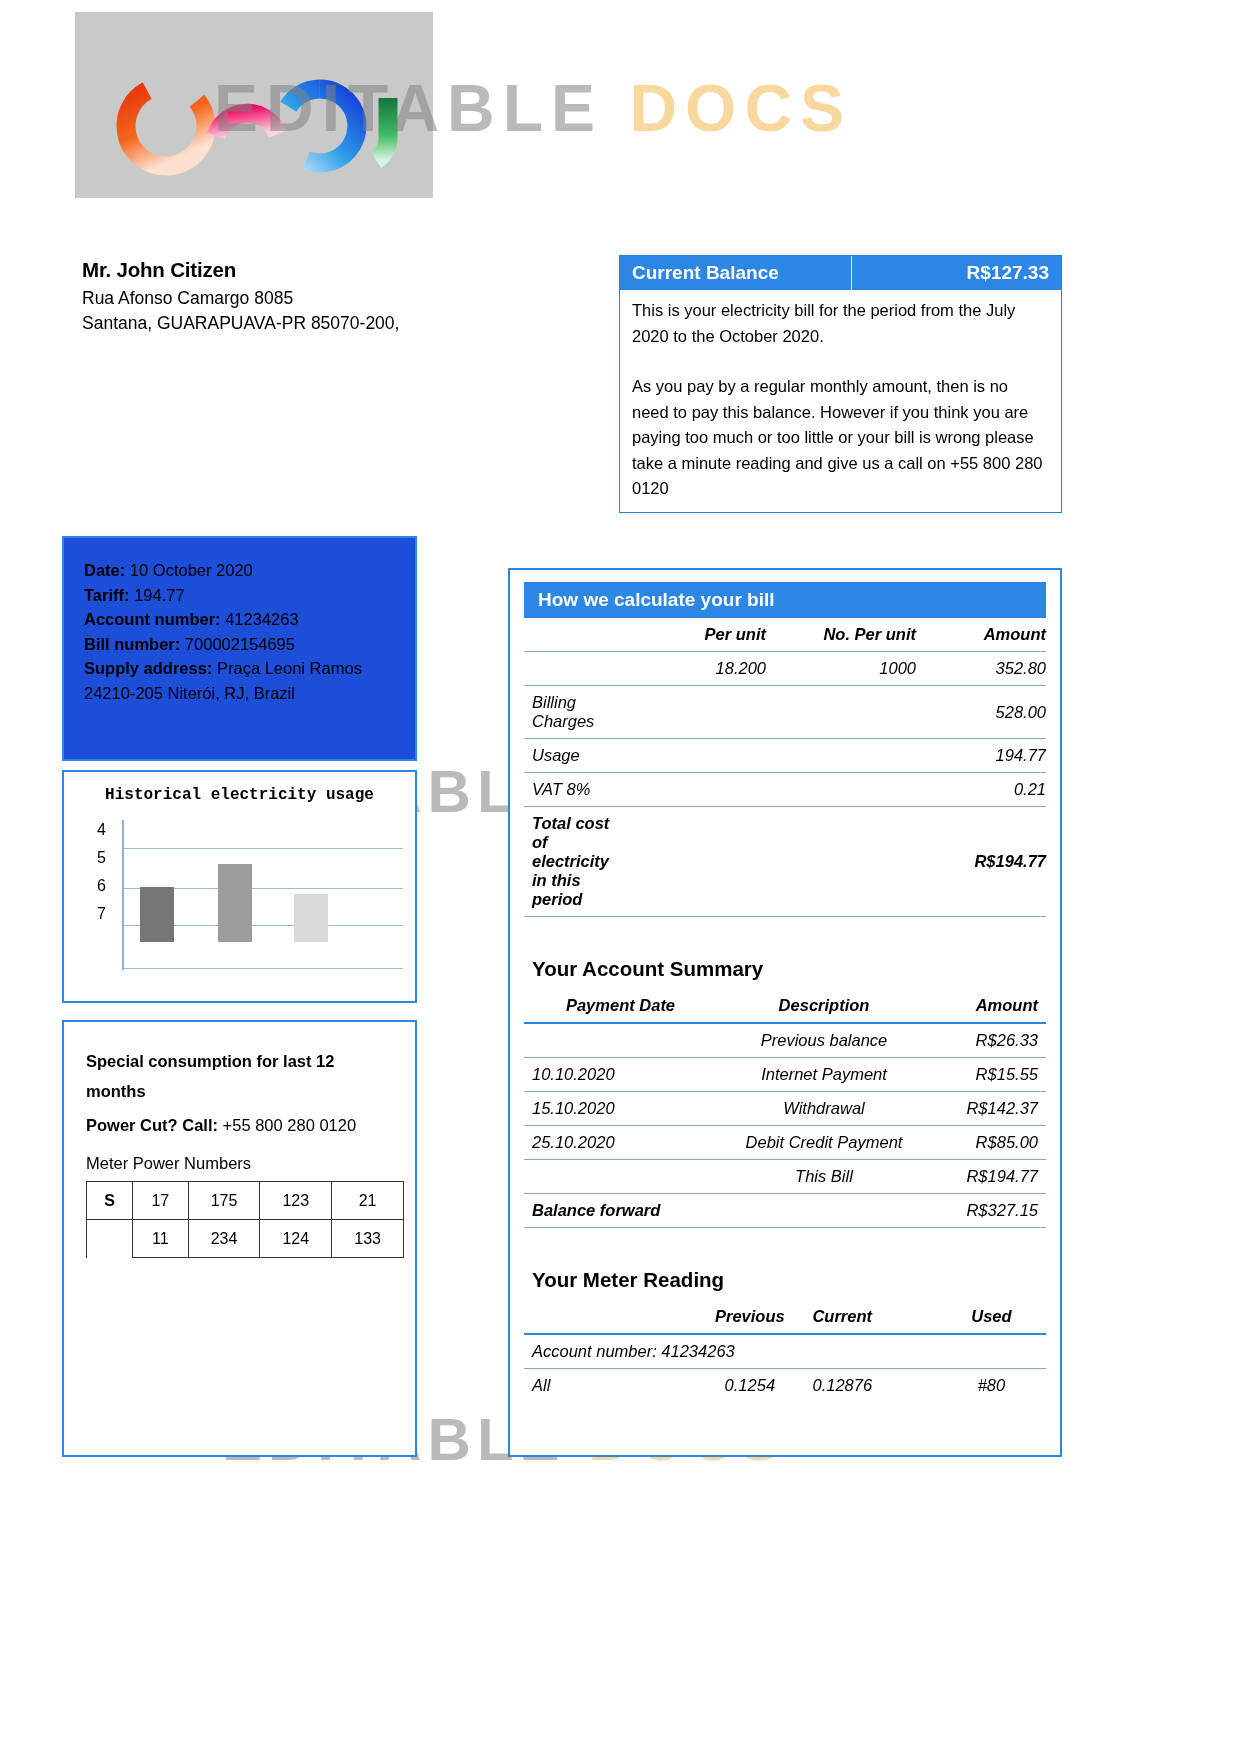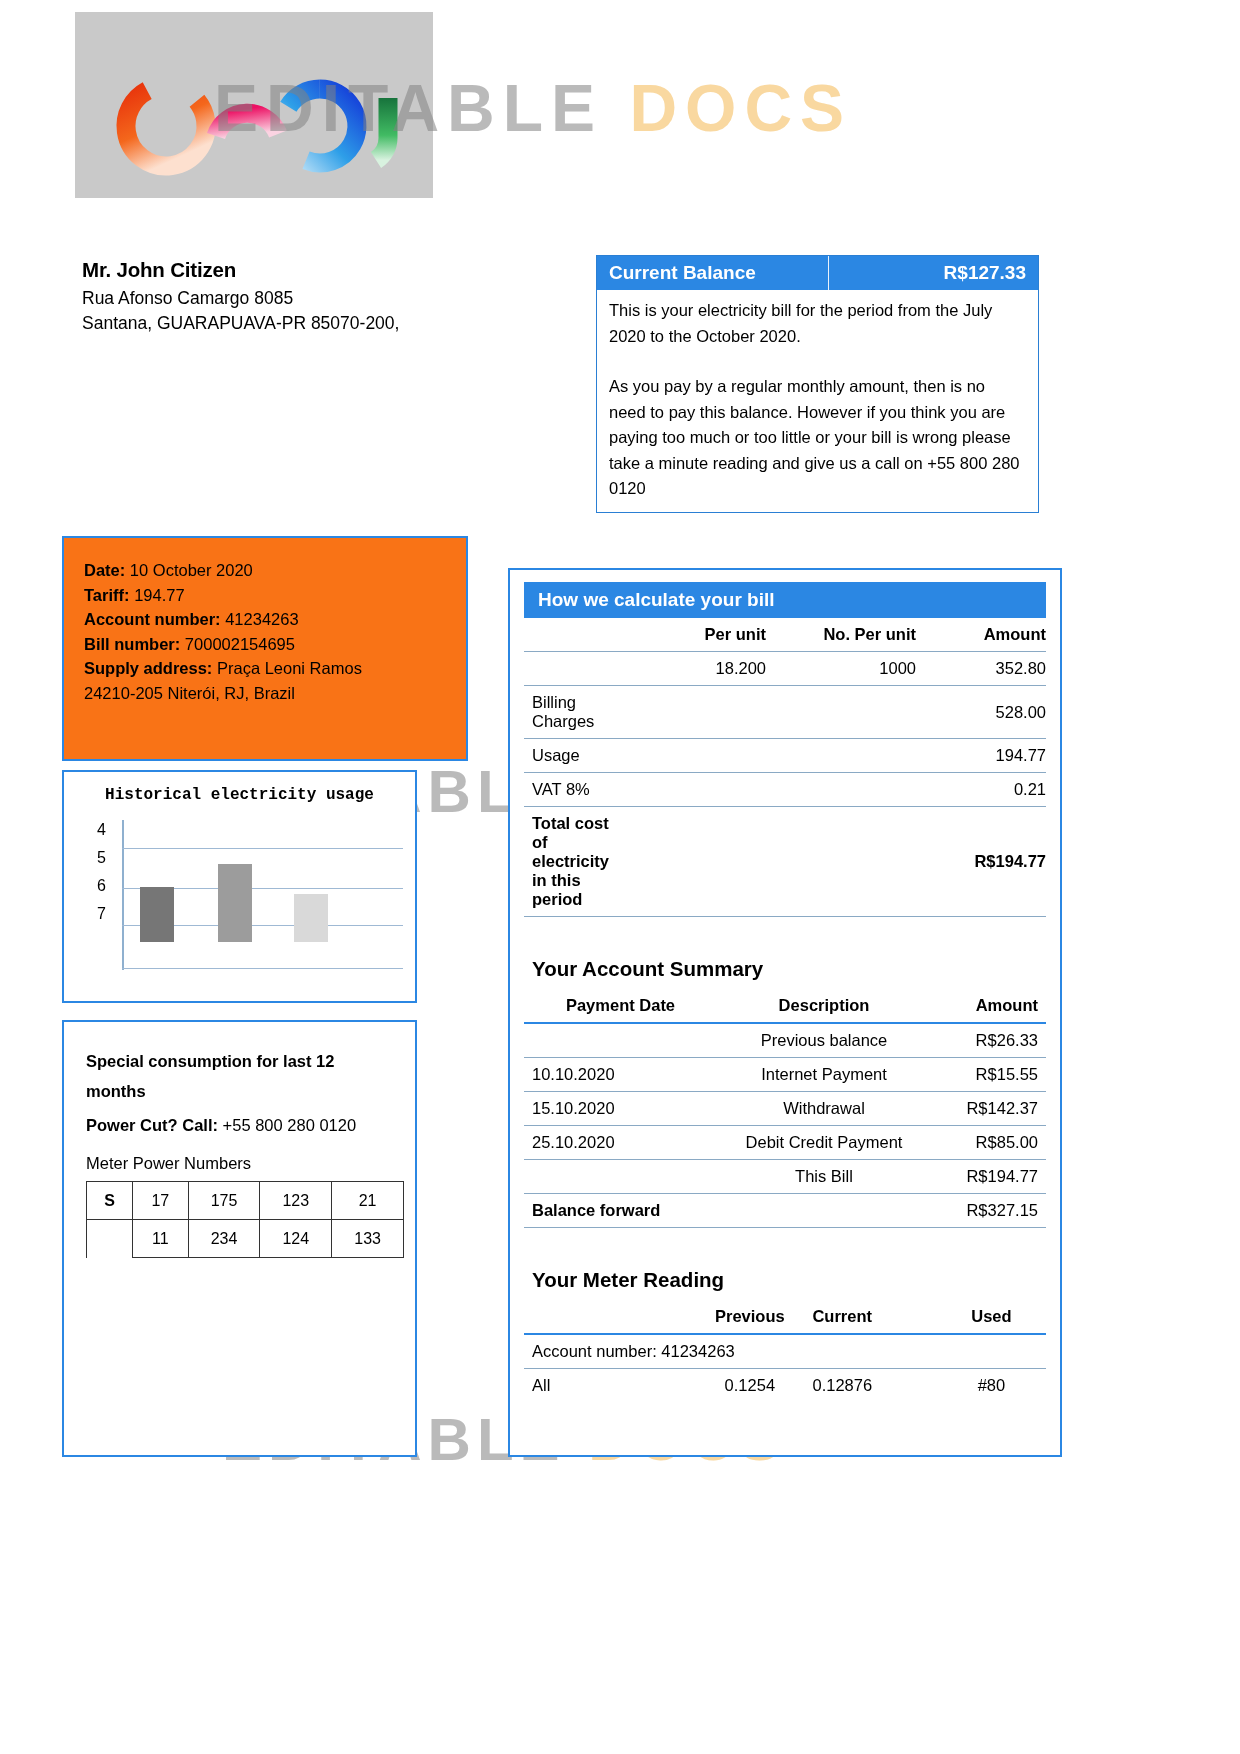--- a/index.html
+++ b/index.html
@@ -38,39 +38,39 @@
   }
   .logo-art { position: absolute; left: 88px; top: 60px; width: 360px; height: 130px; z-index: 3; }
 
   
   .customer { position: absolute; left: 82px; top: 258px; width: 430px; z-index: 6; }
   .customer .name { font-size: 20.5px; font-weight: bold; letter-spacing: -0.2px; }
   .customer .addr { font-size: 17.5px; line-height: 25px; margin-top: 4px; }
 
   
   .balance-box {
-    position: absolute; left: 596px; top: 255px; width: 443px;
+    position: absolute; left: 619px; top: 255px; width: 443px;
     border: 1px solid #2a7fd4; background: #fff; z-index: 6;
   }
   .balance-head { display: flex; background: #2b87e3; height: 34px; align-items: center; }
   .balance-head .lbl {
     flex: 0 0 232px; color: #fff; font-weight: bold; font-size: 19px;
     padding-left: 12px; border-right: 1px solid #eaf2fb; line-height: 34px;
   }
   .balance-head .amt {
     flex: 1; color: #fff; font-weight: bold; font-size: 19px;
     text-align: right; padding-right: 12px; line-height: 34px;
   }
   .balance-body { padding: 8px 12px 10px 12px; font-size: 16.5px; line-height: 25.5px; }
   .balance-body p + p { margin-top: 25px; }
 
   
   .detail-box {
-    position: absolute; left: 62px; top: 536px; width: 406px; height: 225px;
-    border: 2px solid #2b87e3; background: #f97316; z-index: 6;
+    position: absolute; left: 62px; top: 536px; width: 355px; height: 225px;
+    border: 2px solid #2b87e3; background: #1d4ed8; z-index: 6;
     padding: 20px 0 0 20px;
   }
   .detail-box .line { font-size: 16.5px; line-height: 24.5px; }
   .detail-box .line b { font-weight: bold; }
 
   
   .chart-box {
     position: absolute; left: 62px; top: 770px; width: 355px; height: 233px;
     border: 2px solid #2b87e3; background: #fff; z-index: 6;
   }
@@ -106,21 +106,21 @@
   .right-panel {
     position: absolute; left: 508px; top: 568px; width: 554px; height: 889px;
     border: 2px solid #2b87e3; background: #fff; z-index: 6;
     padding: 12px 14px 8px 14px;
   }
   .sec-head {
     background: #2b87e3; color: #fff; font-weight: bold; font-size: 19px;
     height: 36px; line-height: 36px; padding-left: 14px;
   }
   table.t { width: 100%; border-collapse: collapse; }
-  table.t th, table.t td { font-size: 16.5px; padding: 7px 0 7px 0; }
+  table.t th, table.t td { font-size: 16.5px; padding: 7px 0 7px 0; font-style: italic; }
   table.t th { font-weight: bold; }
   .rule { border-bottom: 1.5px solid #8aa9c4; }
   .rule-blue { border-bottom: 2.5px solid #2b87e3; }
   .c-desc { text-align: left; padding-left: 8px; }
   .c-mid { text-align: right; }
   .c-amt { text-align: right; padding-right: 8px; }
   h2.sub { font-size: 20.5px; font-weight: bold; margin: 40px 0 8px 8px; }
   .bold { font-weight: bold; }
 
   table.calc td.lbl { text-align: left; padding-left: 8px; }

